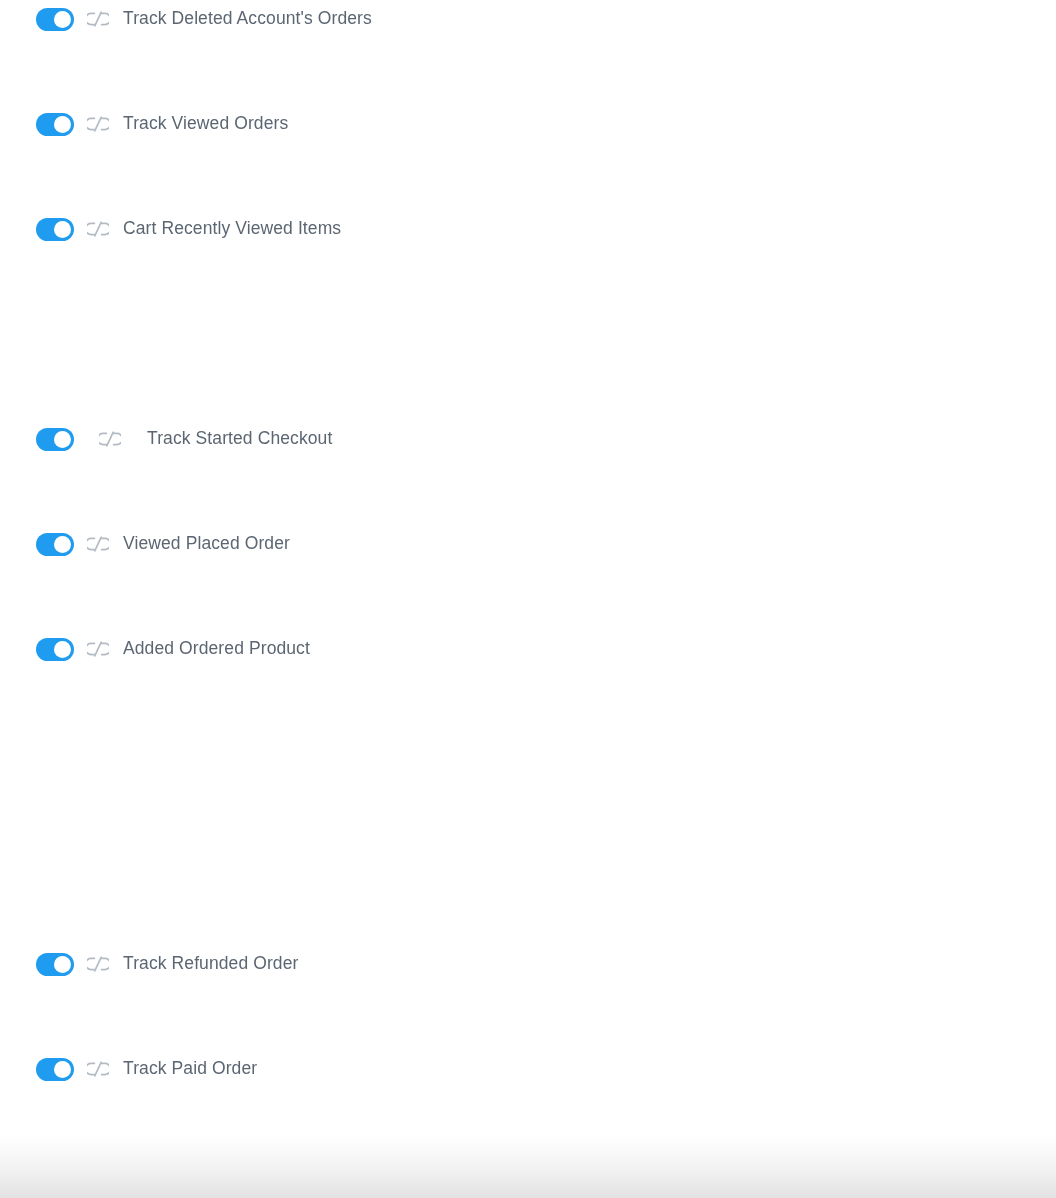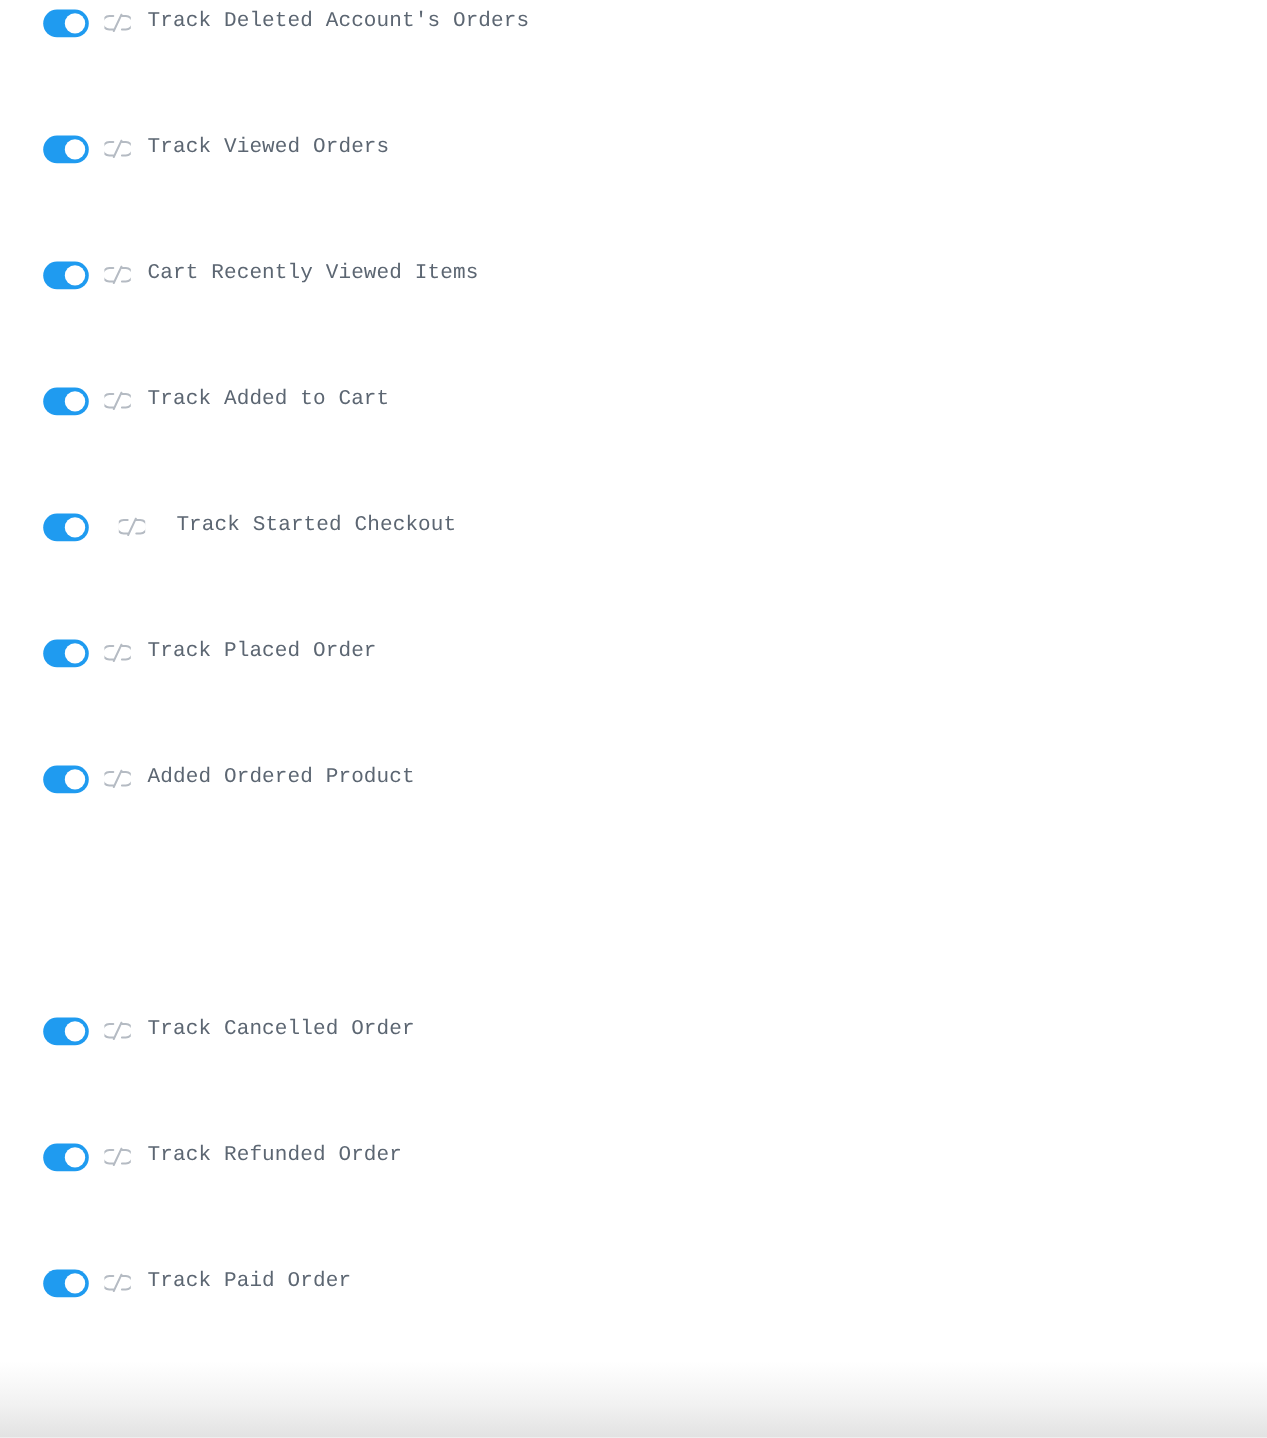--- a/index.html
+++ b/index.html
@@ -14,21 +14,20 @@
     overflow: hidden;
     position: relative;
   }
 
   #settings-list {
     position: absolute;
     left: 0;
     top: 0;
     width: 1056px;
     height: 1198px;
-    font-family: Liberation Mono, monospace;
   }
 
   .toggle-row {
     position: absolute;
     left: 0;
     width: 1056px;
     height: 42px;
     display: flex;
     align-items: center;
     box-sizing: border-box;
@@ -131,33 +130,20 @@
       </div>
       <span class="unlink-icon">
         <svg width="22" height="16" viewBox="0 0 22 16" fill="none" stroke="currentColor" stroke-width="1.7" stroke-linecap="round" stroke-linejoin="round" aria-hidden="true">
           <path d="M7.4 2.4 H4.1 A3.6 3.6 0 0 0 4.1 13.6 H7.4"></path>
           <path d="M14.6 2.4 H17.9 A3.6 3.6 0 0 1 17.9 13.6 H14.6"></path>
           <path d="M14.2 1.2 L7.8 14.8"></path>
         </svg>
       </span>
       <span class="row-label">Cart Recently Viewed Items</span>
     </div>
-    <div class="toggle-row" style="top: 313px;">
-      <div class="switch" role="switch" aria-checked="true">
-        <div class="knob"></div>
-      </div>
-      <span class="unlink-icon">
-        <svg width="22" height="16" viewBox="0 0 22 16" fill="none" stroke="currentColor" stroke-width="1.7" stroke-linecap="round" stroke-linejoin="round" aria-hidden="true">
-          <path d="M7.4 2.4 H4.1 A3.6 3.6 0 0 0 4.1 13.6 H7.4"></path>
-          <path d="M14.6 2.4 H17.9 A3.6 3.6 0 0 1 17.9 13.6 H14.6"></path>
-          <path d="M14.2 1.2 L7.8 14.8"></path>
-        </svg>
-      </span>
-      <span class="row-label">Track Added to Cart</span>
-    </div>
     <div class="toggle-row" style="top: 418px; gap: 12px;">
       <div class="switch" role="switch" aria-checked="true">
         <div class="knob"></div>
       </div>
       <span class="unlink-icon">
         <svg width="22" height="16" viewBox="0 0 22 16" fill="none" stroke="currentColor" stroke-width="1.7" stroke-linecap="round" stroke-linejoin="round" aria-hidden="true">
           <path d="M7.4 2.4 H4.1 A3.6 3.6 0 0 0 4.1 13.6 H7.4"></path>
           <path d="M14.6 2.4 H17.9 A3.6 3.6 0 0 1 17.9 13.6 H14.6"></path>
           <path d="M14.2 1.2 L7.8 14.8"></path>
         </svg>
@@ -168,47 +154,34 @@
       <div class="switch" role="switch" aria-checked="true">
         <div class="knob"></div>
       </div>
       <span class="unlink-icon">
         <svg width="22" height="16" viewBox="0 0 22 16" fill="none" stroke="currentColor" stroke-width="1.7" stroke-linecap="round" stroke-linejoin="round" aria-hidden="true">
           <path d="M7.4 2.4 H4.1 A3.6 3.6 0 0 0 4.1 13.6 H7.4"></path>
           <path d="M14.6 2.4 H17.9 A3.6 3.6 0 0 1 17.9 13.6 H14.6"></path>
           <path d="M14.2 1.2 L7.8 14.8"></path>
         </svg>
       </span>
-      <span class="row-label">Track Placed Order</span>
+      <span class="row-label">Viewed Placed Order</span>
     </div>
     <div class="toggle-row" style="top: 628px;">
       <div class="switch" role="switch" aria-checked="true">
         <div class="knob"></div>
       </div>
       <span class="unlink-icon">
         <svg width="22" height="16" viewBox="0 0 22 16" fill="none" stroke="currentColor" stroke-width="1.7" stroke-linecap="round" stroke-linejoin="round" aria-hidden="true">
           <path d="M7.4 2.4 H4.1 A3.6 3.6 0 0 0 4.1 13.6 H7.4"></path>
           <path d="M14.6 2.4 H17.9 A3.6 3.6 0 0 1 17.9 13.6 H14.6"></path>
           <path d="M14.2 1.2 L7.8 14.8"></path>
         </svg>
       </span>
       <span class="row-label">Added Ordered Product</span>
-    </div>
-    <div class="toggle-row" style="top: 838px;">
-      <div class="switch" role="switch" aria-checked="true">
-        <div class="knob"></div>
-      </div>
-      <span class="unlink-icon">
-        <svg width="22" height="16" viewBox="0 0 22 16" fill="none" stroke="currentColor" stroke-width="1.7" stroke-linecap="round" stroke-linejoin="round" aria-hidden="true">
-          <path d="M7.4 2.4 H4.1 A3.6 3.6 0 0 0 4.1 13.6 H7.4"></path>
-          <path d="M14.6 2.4 H17.9 A3.6 3.6 0 0 1 17.9 13.6 H14.6"></path>
-          <path d="M14.2 1.2 L7.8 14.8"></path>
-        </svg>
-      </span>
-      <span class="row-label">Track Cancelled Order</span>
     </div>
     <div class="toggle-row" style="top: 943px; text-align: center;">
       <div class="switch" role="switch" aria-checked="true">
         <div class="knob"></div>
       </div>
       <span class="unlink-icon">
         <svg width="22" height="16" viewBox="0 0 22 16" fill="none" stroke="currentColor" stroke-width="1.7" stroke-linecap="round" stroke-linejoin="round" aria-hidden="true">
           <path d="M7.4 2.4 H4.1 A3.6 3.6 0 0 0 4.1 13.6 H7.4"></path>
           <path d="M14.6 2.4 H17.9 A3.6 3.6 0 0 1 17.9 13.6 H14.6"></path>
           <path d="M14.2 1.2 L7.8 14.8"></path>

